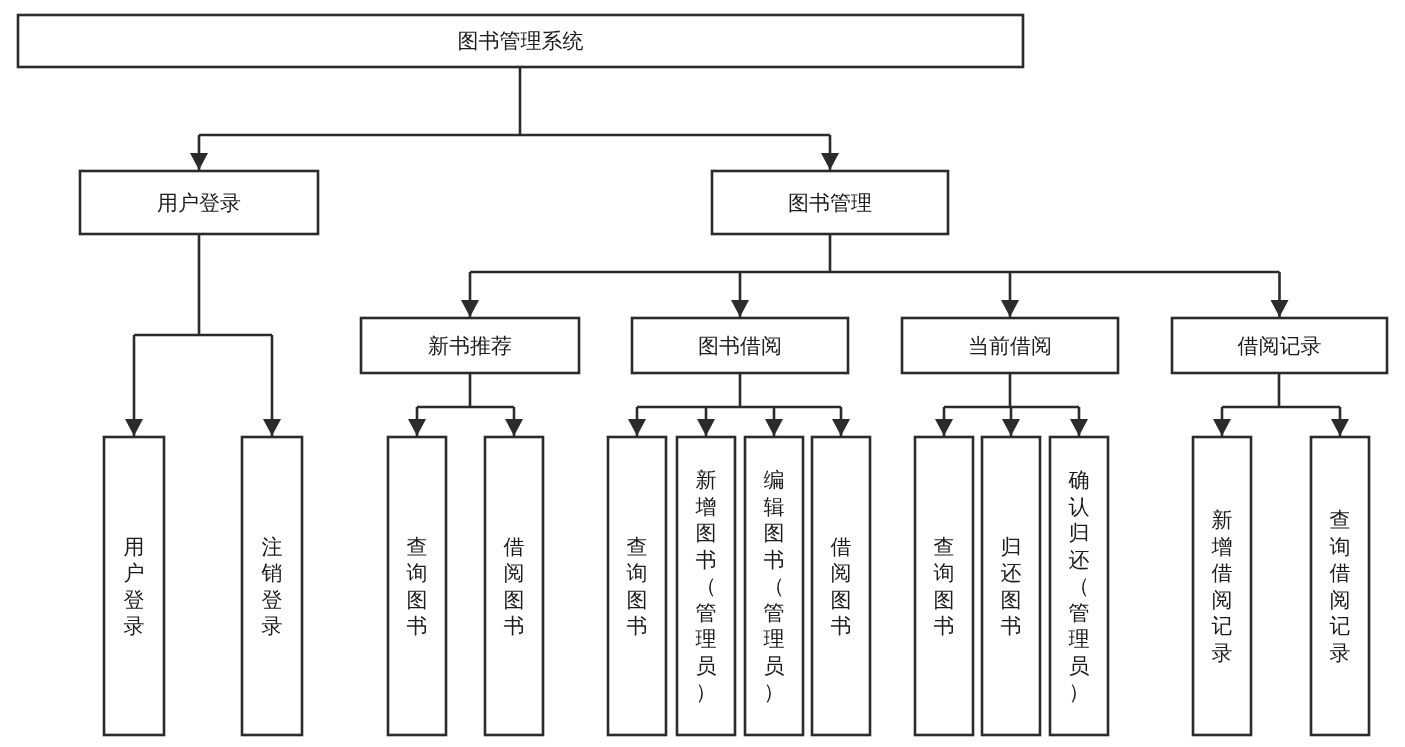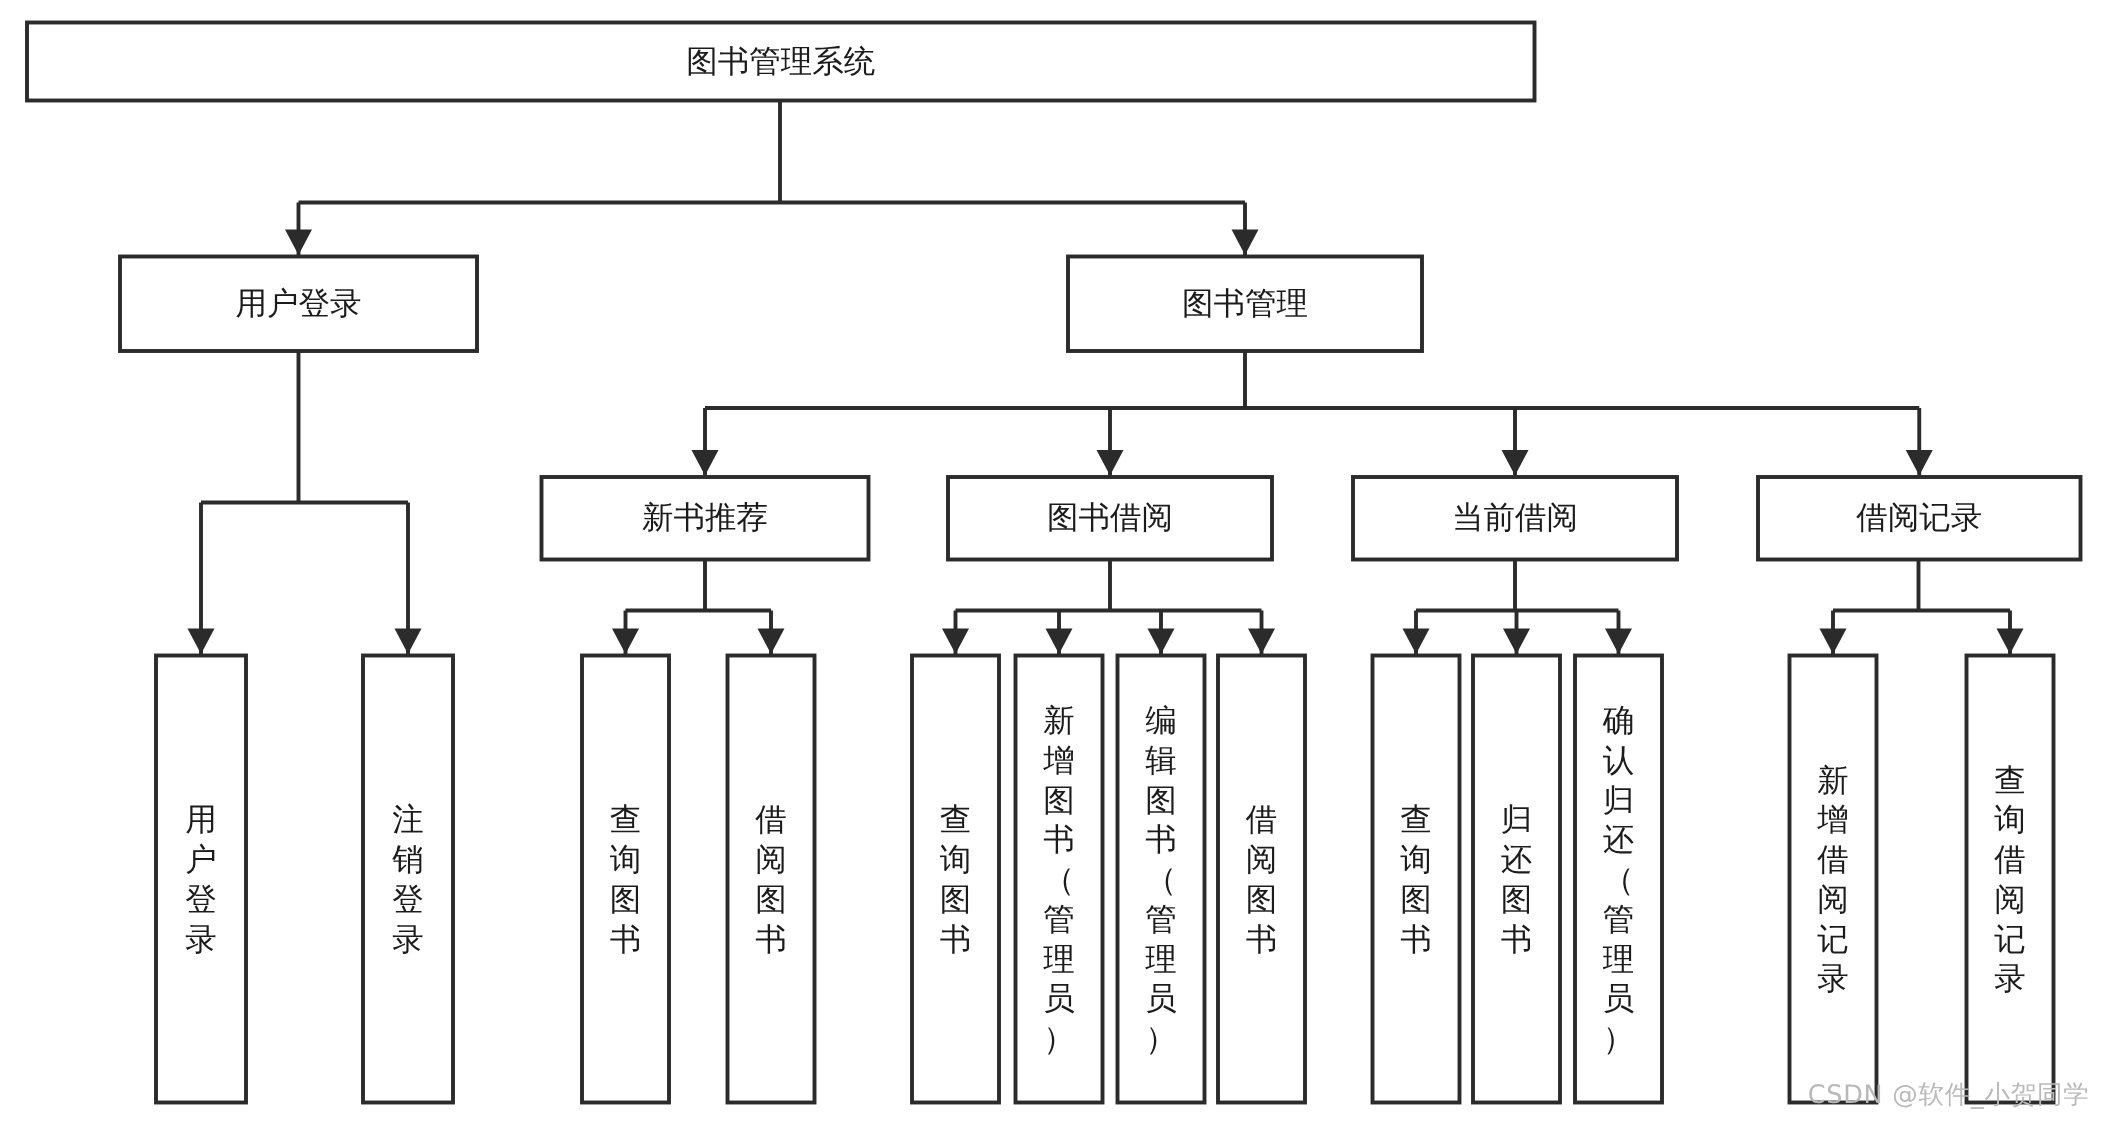--- a/index.html
+++ b/index.html
@@ -217,14 +217,13 @@
         <g>
           <rect x="1193" y="437" width="58" height="298" class="node-box"></rect>
           <text x="1222" y="527.17" class="node-label-vertical"><tspan x="1222" dy="0">新</tspan><tspan x="1222" dy="26.5">增</tspan><tspan x="1222" dy="26.5">借</tspan><tspan x="1222" dy="26.5">阅</tspan><tspan x="1222" dy="26.5">记</tspan><tspan x="1222" dy="26.5">录</tspan></text>
         </g>
         <g>
           <rect x="1311" y="437" width="58" height="298" class="node-box"></rect>
           <text x="1340" y="527.17" class="node-label-vertical"><tspan x="1340" dy="0">查</tspan><tspan x="1340" dy="26.5">询</tspan><tspan x="1340" dy="26.5">借</tspan><tspan x="1340" dy="26.5">阅</tspan><tspan x="1340" dy="26.5">记</tspan><tspan x="1340" dy="26.5">录</tspan></text>
         </g>
       </g>
   </svg>
-  <div class="watermark">CSDN @软件_小贺同学</div>
 </div>
 
 </body></html>

